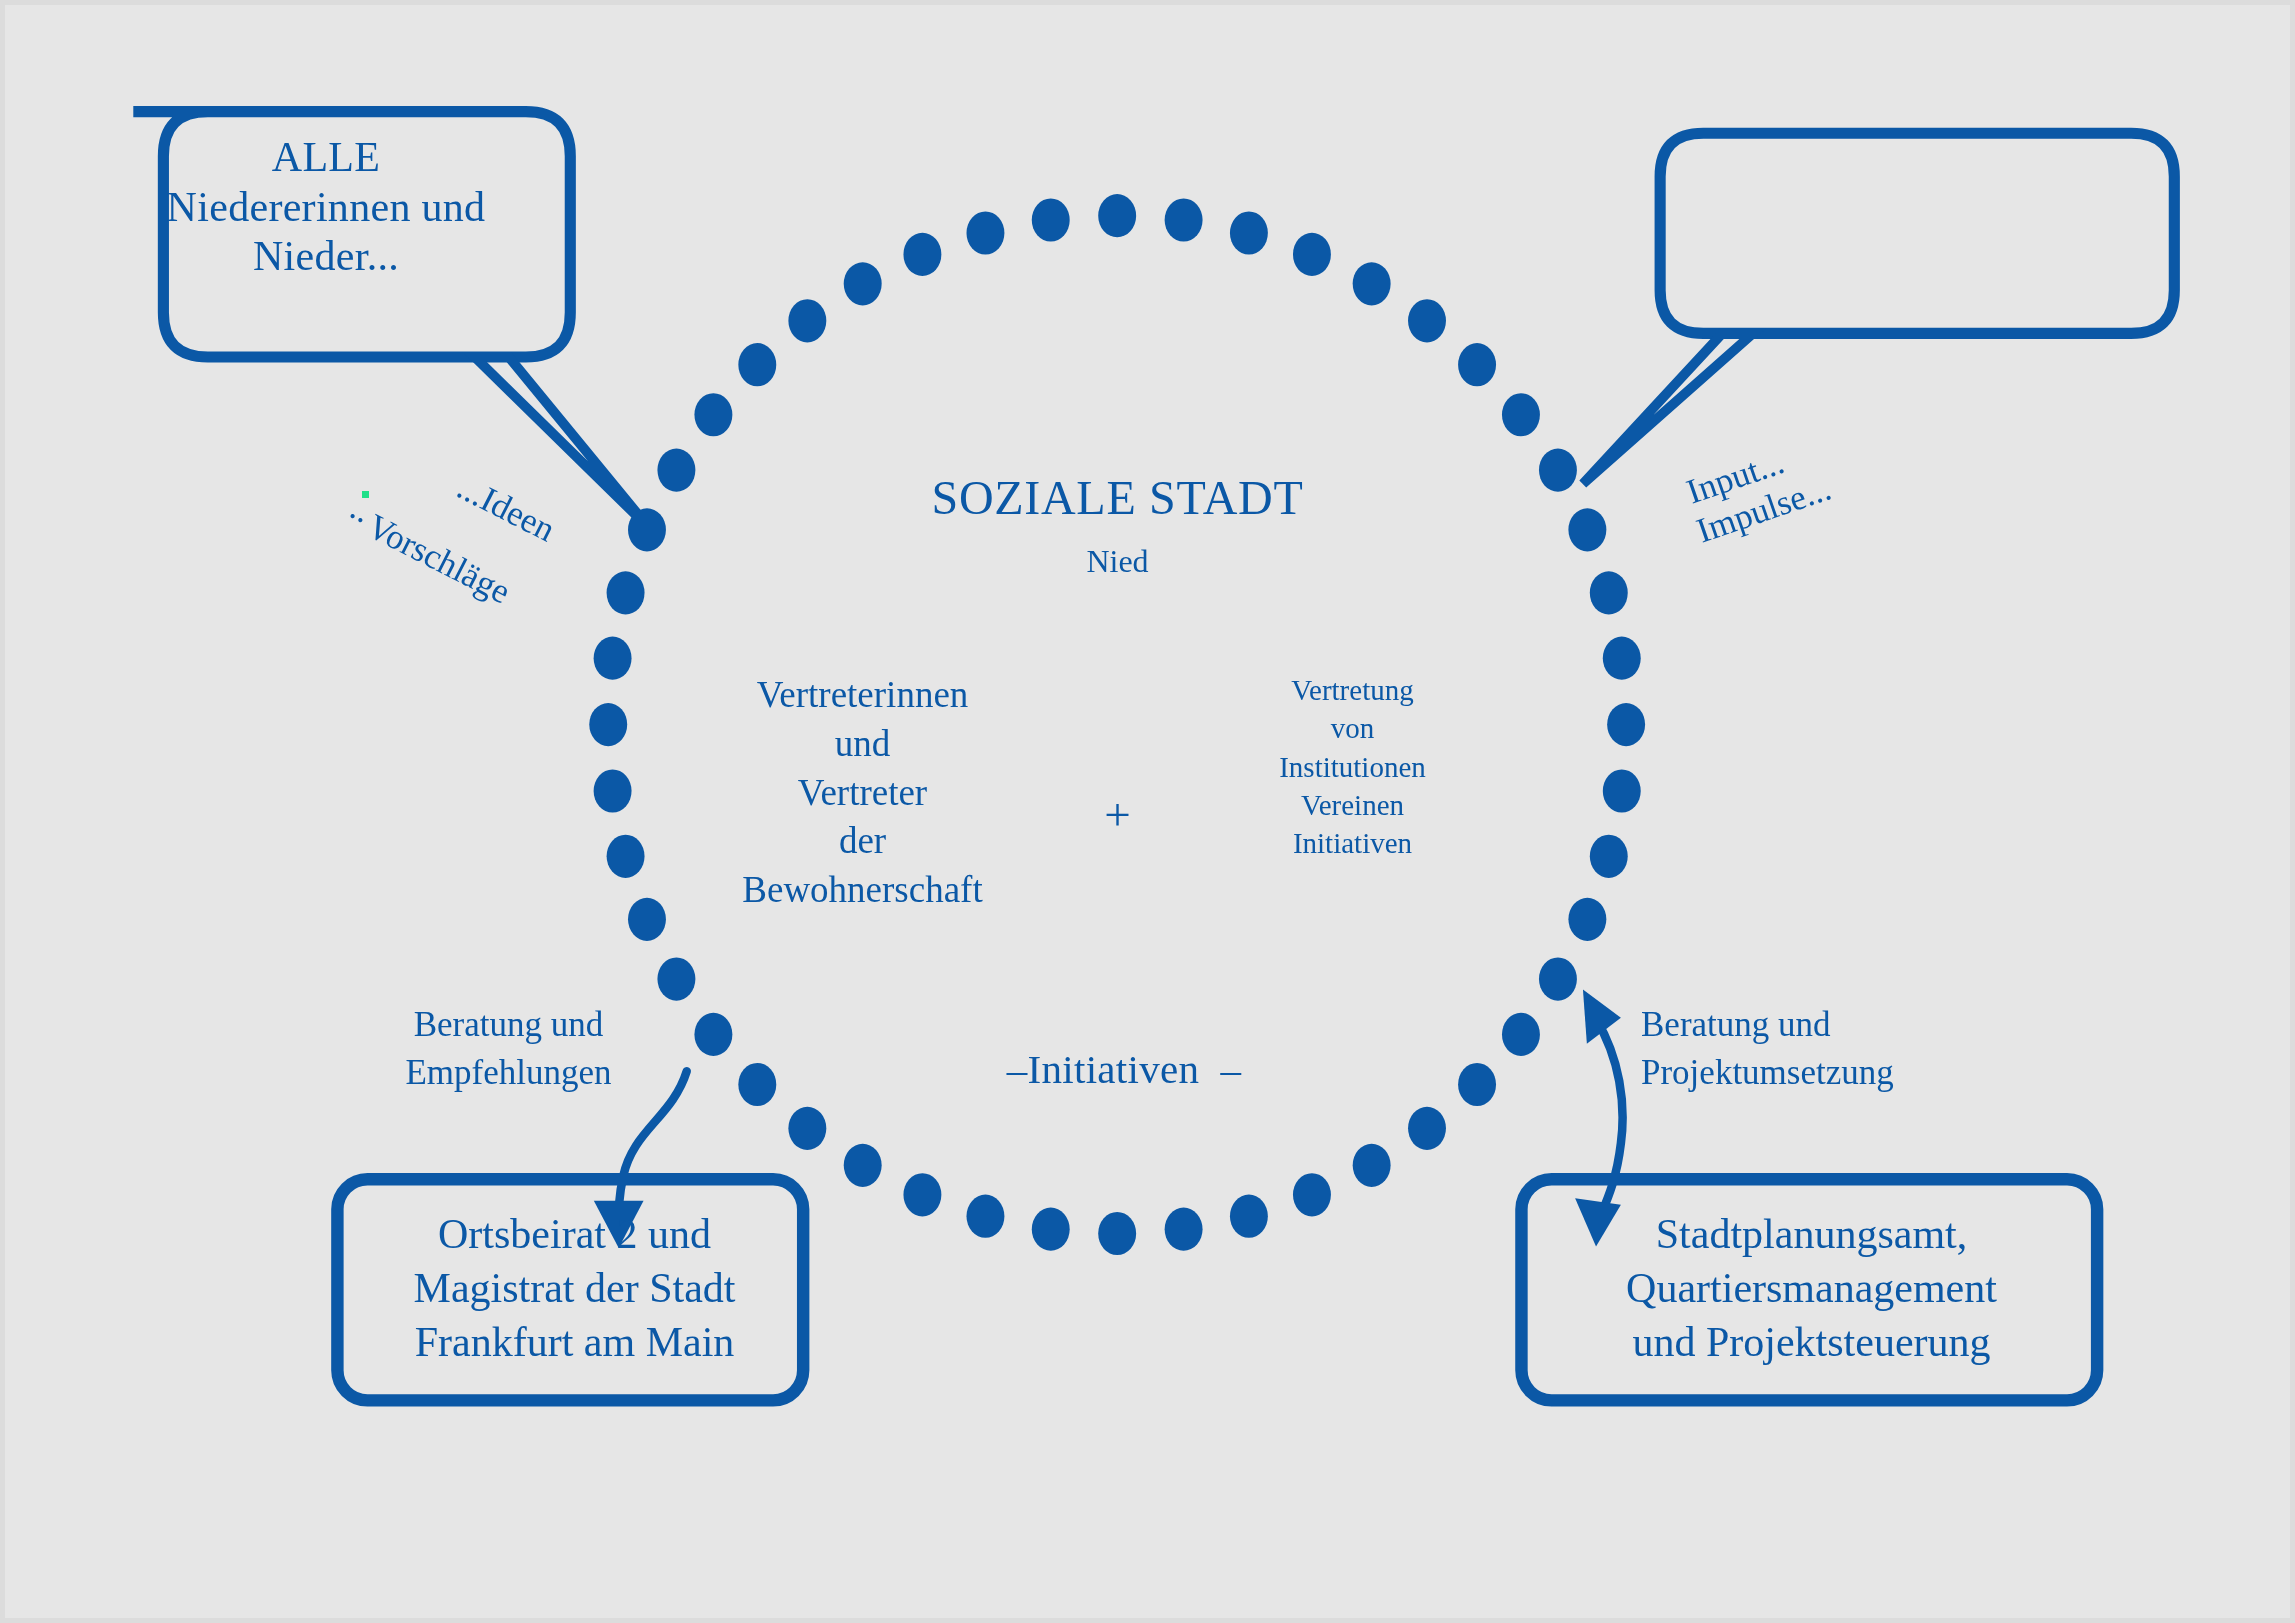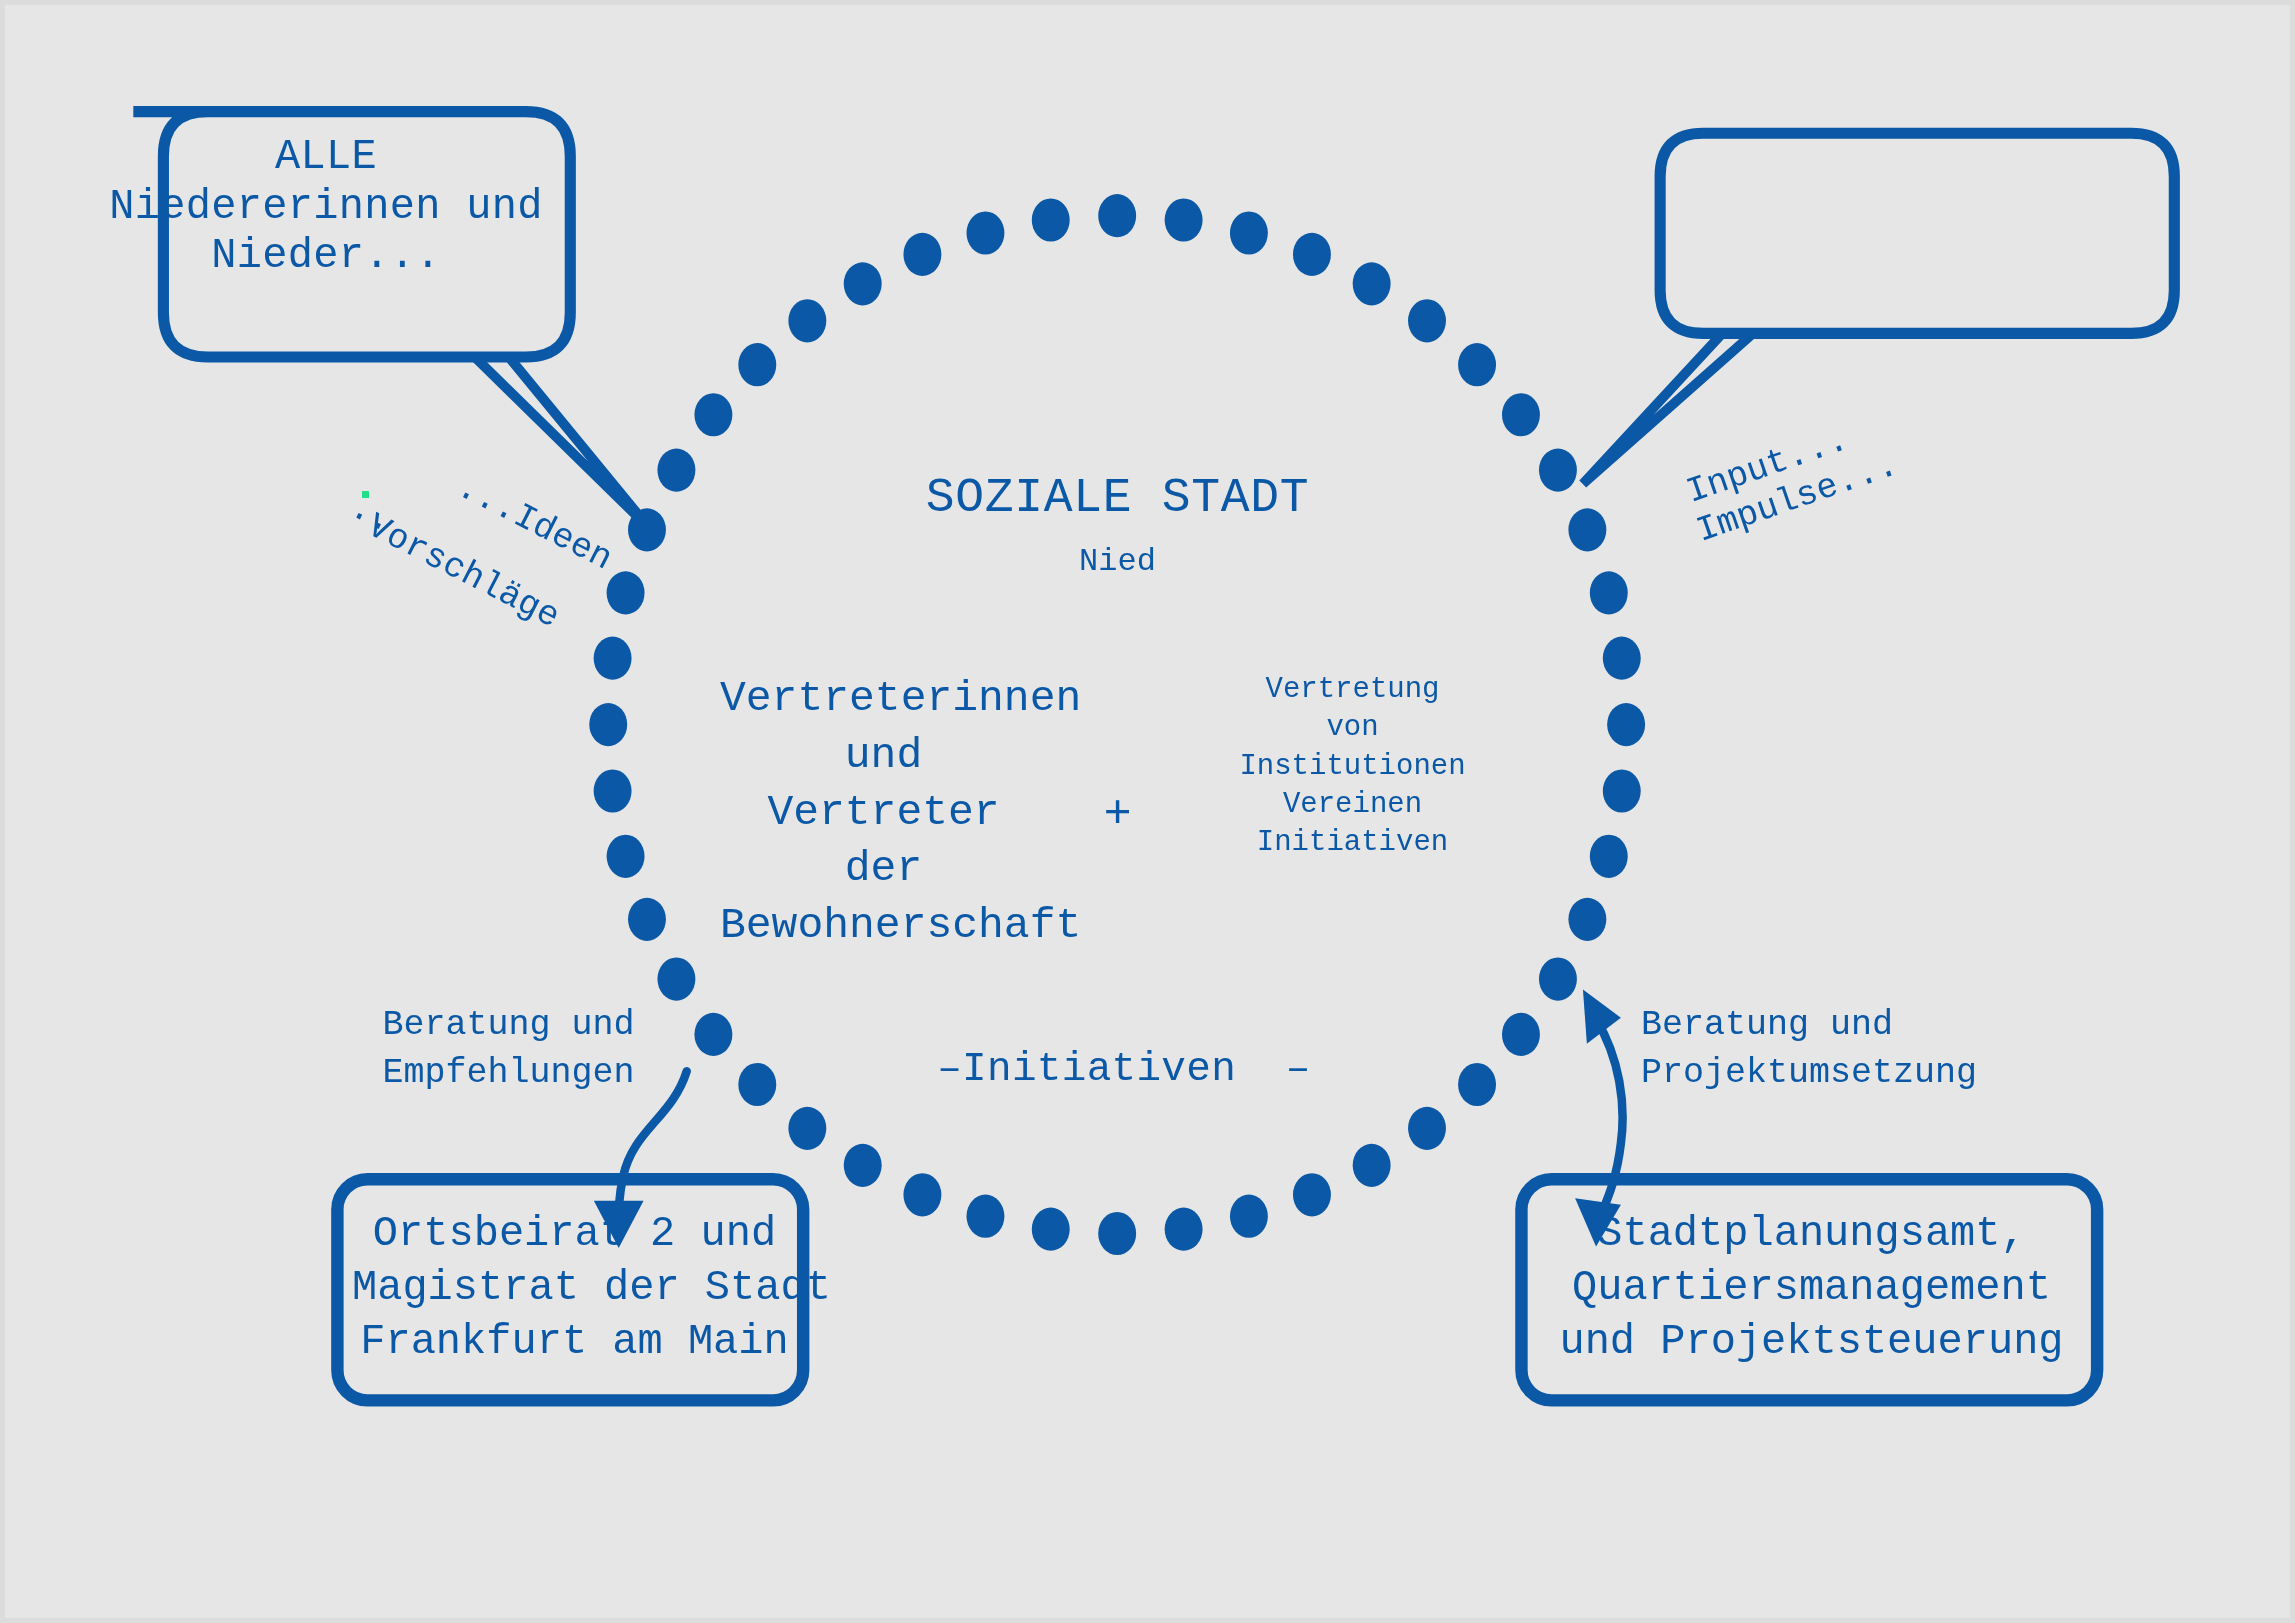--- a/index.html
+++ b/index.html
@@ -9,21 +9,21 @@
     background: #d8d8d8;
   }
   #stage {
     position: relative;
     width: 2295px;
     height: 1623px;
     background: #e6e6e6;
     box-sizing: border-box;
     border: 5.2px solid #dcdcdc;
     overflow: hidden;
-    font-family: Liberation Mono, monospace;
+    font-family: Liberation Serif, serif;
   }
   #svg-layer {
     position: absolute;
     left: 0;
     top: 0;
     width: 2295px;
     height: 1623px;
   }
   .txt {
     position: absolute;
@@ -63,24 +63,24 @@
     font-size: 48px;
     letter-spacing: 0.7px;
   }
   #center-sub2 {
     left: 818px;
     top: 538px;
     width: 589px;
     font-size: 32px;
   }
   #col-left {
-    left: 715px;
+    left: 694px;
     top: 666px;
     width: 327px;
-    font-size: 43px;
+    font-size: 37px;
     line-height: 1.32;
   }
   #col-right {
     left: 1184px;
     top: 666px;
     width: 327px;
     font-size: 29px;
     line-height: 1.32;
   }
   #plus-sign {

